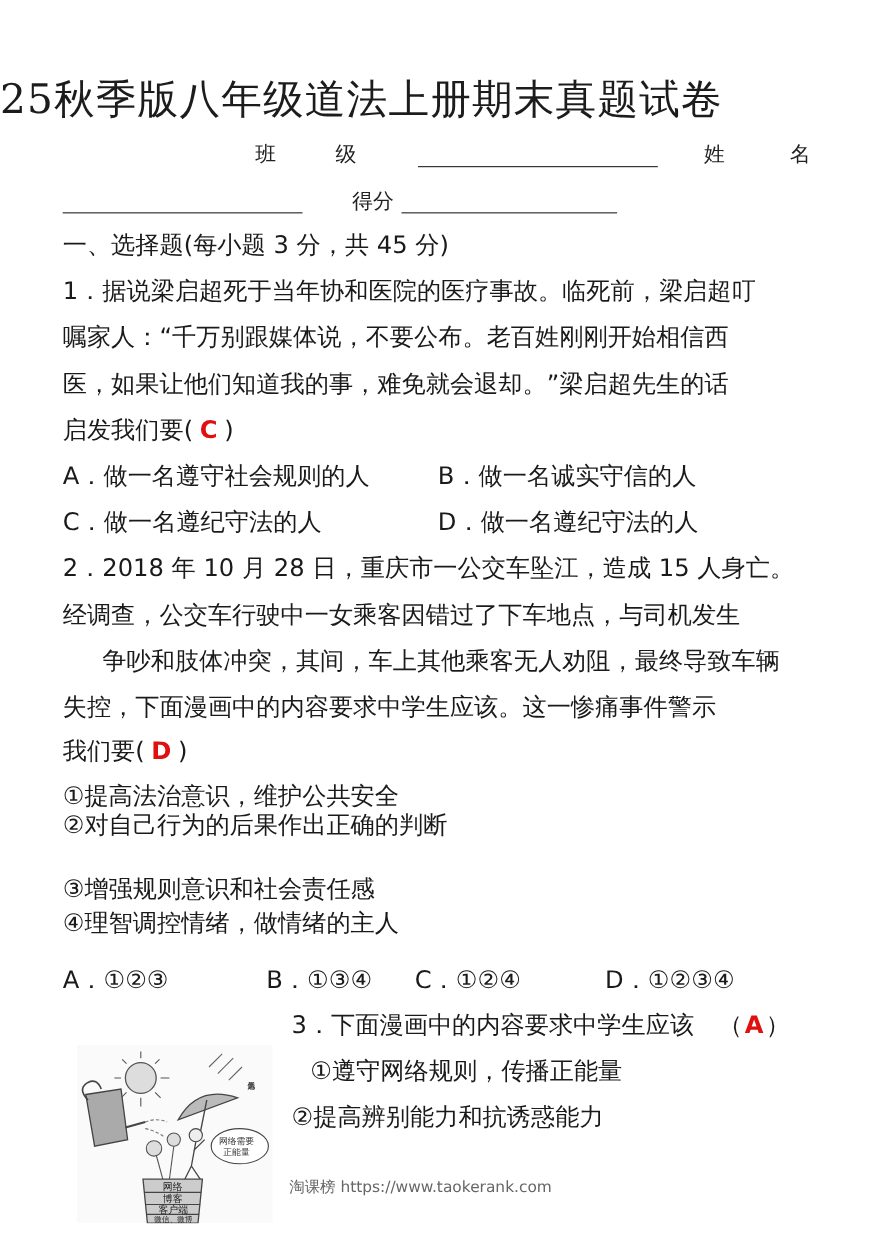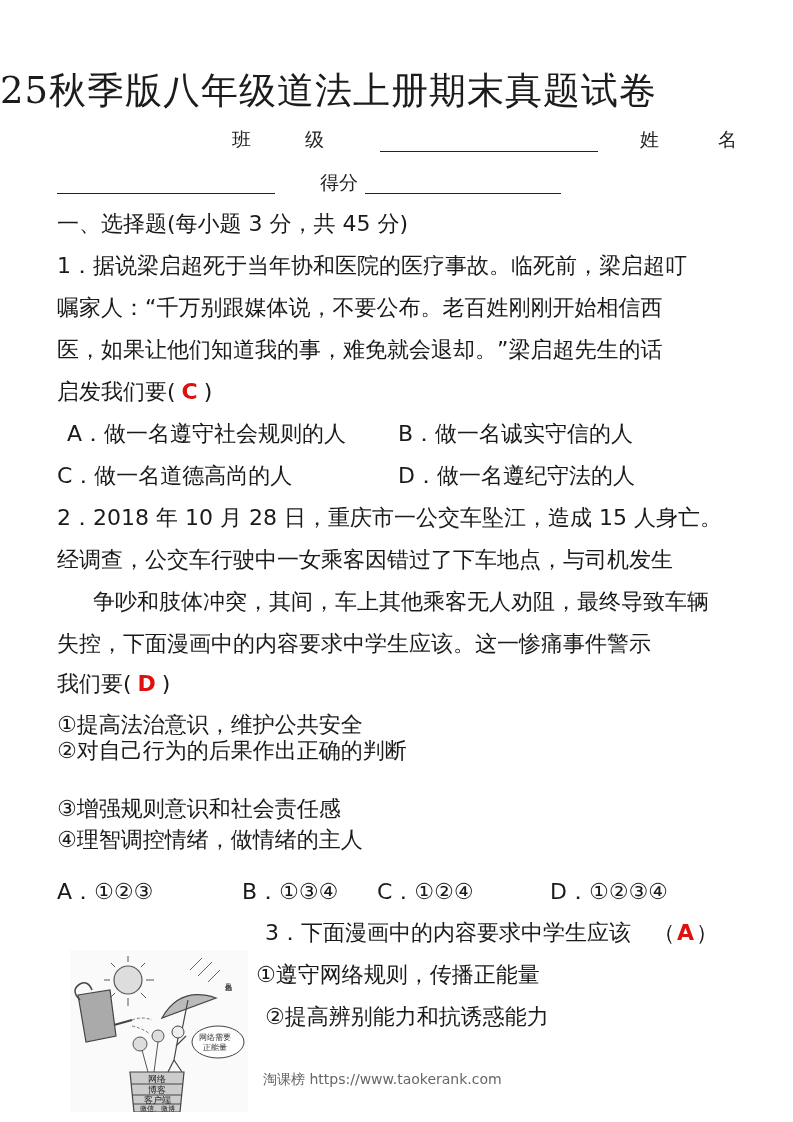--- a/index.html
+++ b/index.html
@@ -33,23 +33,23 @@
 
   <div class="line" style="top:209px;">一、选择题(每小题 3 分，共 45 分)</div>
 
   <div>
     <div class="line" style="top:251px;">1．据说梁启超死于当年协和医院的医疗事故。临死前，梁启超叮</div>
     <div class="line" style="top:293px;">嘱家人：“千万别跟媒体说，不要公布。老百姓刚刚开始相信西</div>
     <div class="line" style="top:335px;">医，如果让他们知道我的事，难免就会退却。”梁启超先生的话</div>
     <div class="line" style="top:377px;">
       <span>启发我们要(</span><span class="ans">C</span><span>)</span>
     </div>
-    <div class="line" style="top:419px;margin-left:10px;">A．做一名遵守社会规则的人</div>
+    <div class="line" style="top:419px;">A．做一名遵守社会规则的人</div>
     <div class="line" style="top:419px;left:398px;">B．做一名诚实守信的人</div>
-    <div class="line" style="top:461px;">C．做一名道德高尚的人</div>
+    <div class="line" style="top:461px;">C．做一名遵纪守法的人</div>
     <div class="line" style="top:461px;left:398px;">D．做一名遵纪守法的人</div>
   </div>
 
   <div>
     <div class="line" style="top:503px;">2．2018 年 10 月 28 日，重庆市一公交车坠江，造成 15 人身亡。</div>
     <div class="line" style="top:545px;">经调查，公交车行驶中一女乘客因错过了下车地点，与司机发生</div>
     <div class="line" style="top:587px;margin-left:36px;">争吵和肢体冲突，其间，车上其他乘客无人劝阻，最终导致车辆</div>
     <div class="line" style="top:629px;">失控，下面漫画中的内容要求中学生应该。这一惨痛事件警示</div>
     <div class="line" style="top:669px;">
       <span>我们要(</span><span class="ans">D</span><span>)</span>
@@ -61,21 +61,21 @@
     <div class="line" style="top:877px;">A．①②③</div>
     <div class="line" style="top:877px;left:242px;">B．①③④</div>
     <div class="line" style="top:877px;left:377px;">C．①②④</div>
     <div class="line" style="top:877px;left:550px;">D．①②③④</div>
   </div>
 
   <div>
     <div class="line" style="top:918px;left:265px;">
       <span>3．下面漫画中的内容要求中学生应该　（</span><span class="ans" style="padding:0 2px;">A</span><span>）</span>
     </div>
-    <div class="line" style="top:960px;left:256px;">①遵守网络规则，传播正能量</div>
+    <div class="line" style="top:960px;left:282px;">①遵守网络规则，传播正能量</div>
     <div class="line" style="top:1002px;left:265px;">②提高辨别能力和抗诱惑能力</div>
 
     <div class="cartoon">
       <svg width="178" height="162" viewBox="0 0 178 162">
         <rect x="0" y="0" width="178" height="162" fill="#fafafa"></rect>
 
         <circle cx="58" cy="30" r="14" fill="#ddd" stroke="#555" stroke-width="1.2"></circle>
         <g stroke="#555" stroke-width="1">
           <line x1="58" y1="6" x2="58" y2="12"></line>
             <line x1="58" y1="48" x2="58" y2="56"></line>

